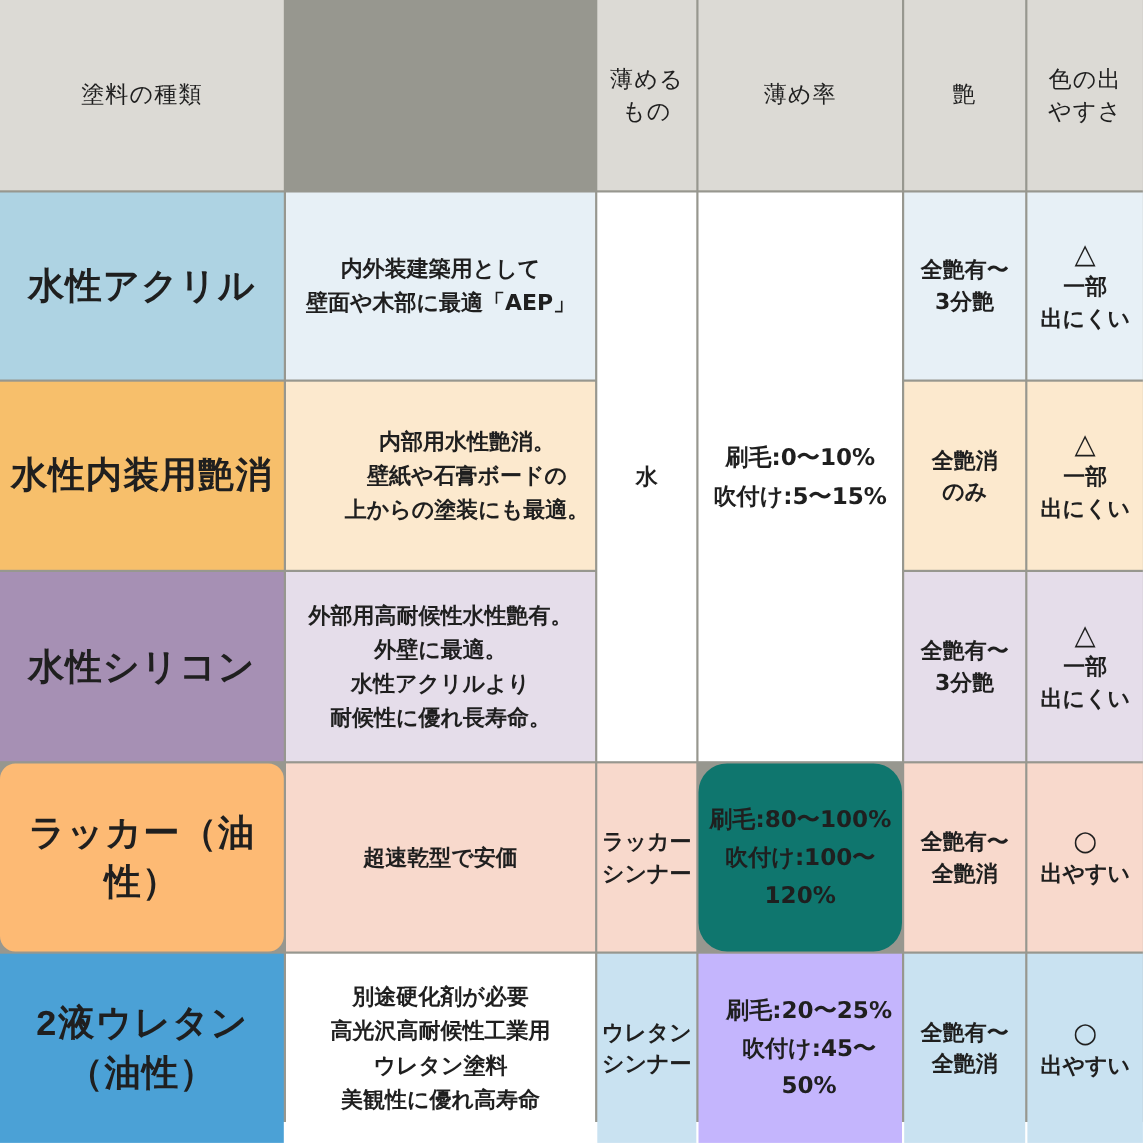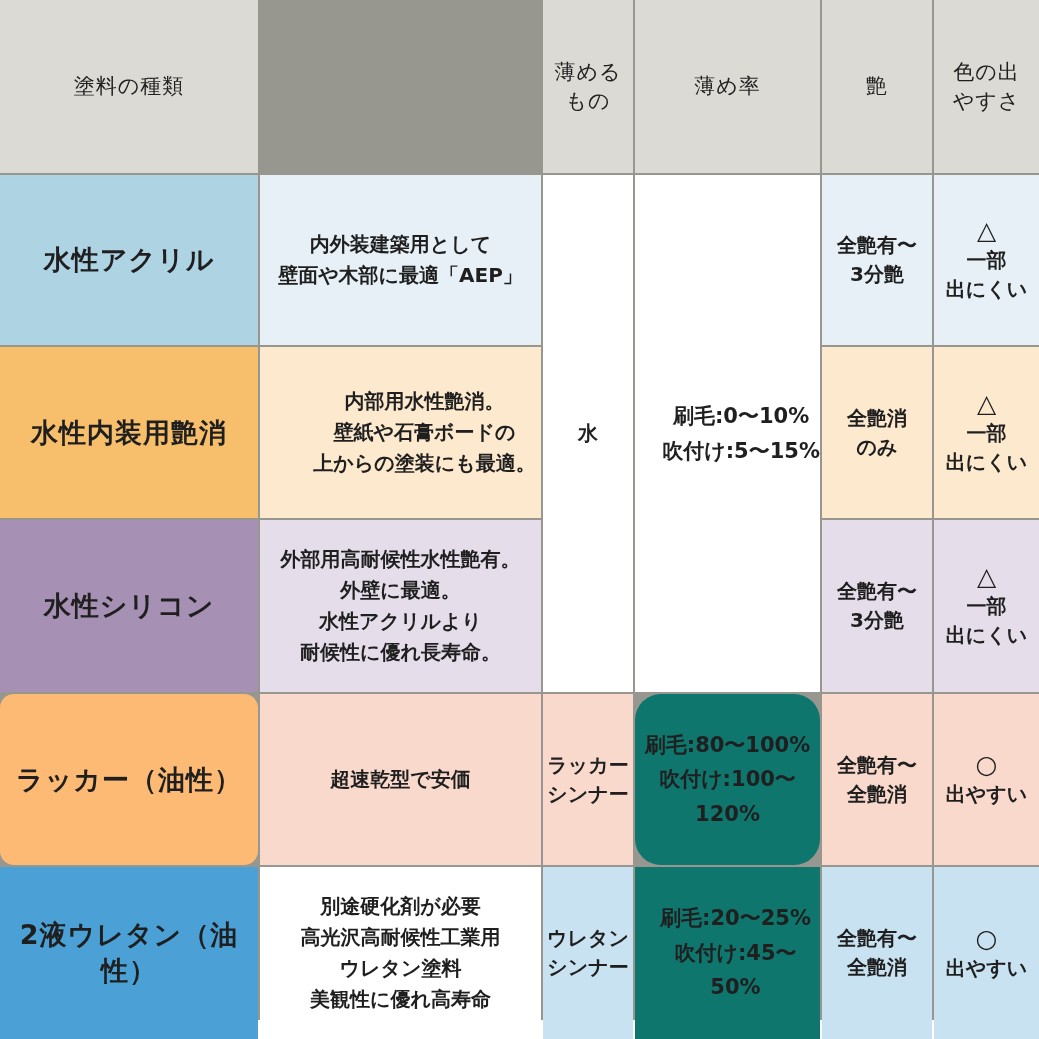--- a/index.html
+++ b/index.html
@@ -11,21 +11,21 @@
     grid-template-rows:173px 170px 171px 172px 171px 172px;
     gap:2px;
     background:#97978f; 
   }
   .cell{
     display:flex;flex-direction:column;align-items:center;justify-content:center;
     text-align:center;overflow:hidden;
   }
   .cell .txt{white-space:pre-line;}
   .hdr{font-size:21px;font-weight:normal;line-height:1.35;letter-spacing:1px;}
-  .name{font-size:27px;font-weight:bold;letter-spacing:1px;}
+  .name{font-size:33px;font-weight:bold;letter-spacing:1px;font-family:Liberation Mono, monospace;}
   .desc{font-size:20px;font-weight:bold;line-height:1.55;}
   .small{font-size:20px;font-weight:bold;line-height:1.45;}
   .ratio{font-size:21px;font-weight:bold;line-height:1.65;}
   .sym{font-size:25px;font-weight:bold;line-height:1.2;}
   
   .gc1{grid-column:1}.gc2{grid-column:2}.gc3{grid-column:3}
   .gc4{grid-column:4}.gc5{grid-column:5}.gc6{grid-column:6}
   .gr1{grid-row:1}.gr2{grid-row:2}.gr3{grid-row:3}
   .gr4{grid-row:4}.gr5{grid-row:5}.gr6{grid-row:6}
   .rspan3{grid-row:2 / span 3}
@@ -49,21 +49,21 @@
       <span class="txt">艶</span>
     </div>
   <div class="cell hdr gc6 gr1" style="background: rgb(220, 218, 213);">
       <span class="txt">色の出
 やすさ</span>
     </div>
 
   <div class="cell small gc3 rspan3" style="background: rgb(255, 255, 255);">
       <span class="txt">水</span>
     </div>
-  <div class="cell ratio gc4 rspan3" style="background: rgb(255, 255, 255); align-items: flex-end;">
+  <div class="cell ratio gc4 rspan3" style="background: rgb(255, 255, 255);">
       <span class="txt">刷毛:0〜10%
 吹付け:5〜15%</span>
     </div>
 
   <div class="cell name gc1 gr2" style="background: rgb(174, 211, 227);">
       <span class="txt">水性アクリル</span>
     </div>
   <div class="cell desc gc2 gr2" style="background: rgb(231, 240, 246);">
       <span class="txt">内外装建築用として
 壁面や木部に最適「AEP」</span>
@@ -144,21 +144,21 @@
   <div class="cell desc gc2 gr6" style="background: #ffffff;">
       <span class="txt">別途硬化剤が必要
 高光沢高耐候性工業用
 ウレタン塗料
 美観性に優れ高寿命</span>
     </div>
   <div class="cell small gc3 gr6" style="background: rgb(201, 226, 241);">
       <span class="txt">ウレタン
 シンナー</span>
     </div>
-  <div class="cell ratio gc4 gr6" style="background: #0f766e; padding-left: 16px;">
+  <div class="cell ratio gc4 gr6" style="background: #c4b5fd; padding-left: 16px;">
       <span class="txt">刷毛:20〜25%
 吹付け:45〜50%</span>
     </div>
   <div class="cell small gc5 gr6" style="background: rgb(201, 226, 241);">
       <span class="txt">全艶有〜
 全艶消</span>
     </div>
   <div class="cell small gc6 gr6" style="background: rgb(201, 226, 241);">
     <span class="sym">○</span>
     <span class="txt">出やすい</span>

